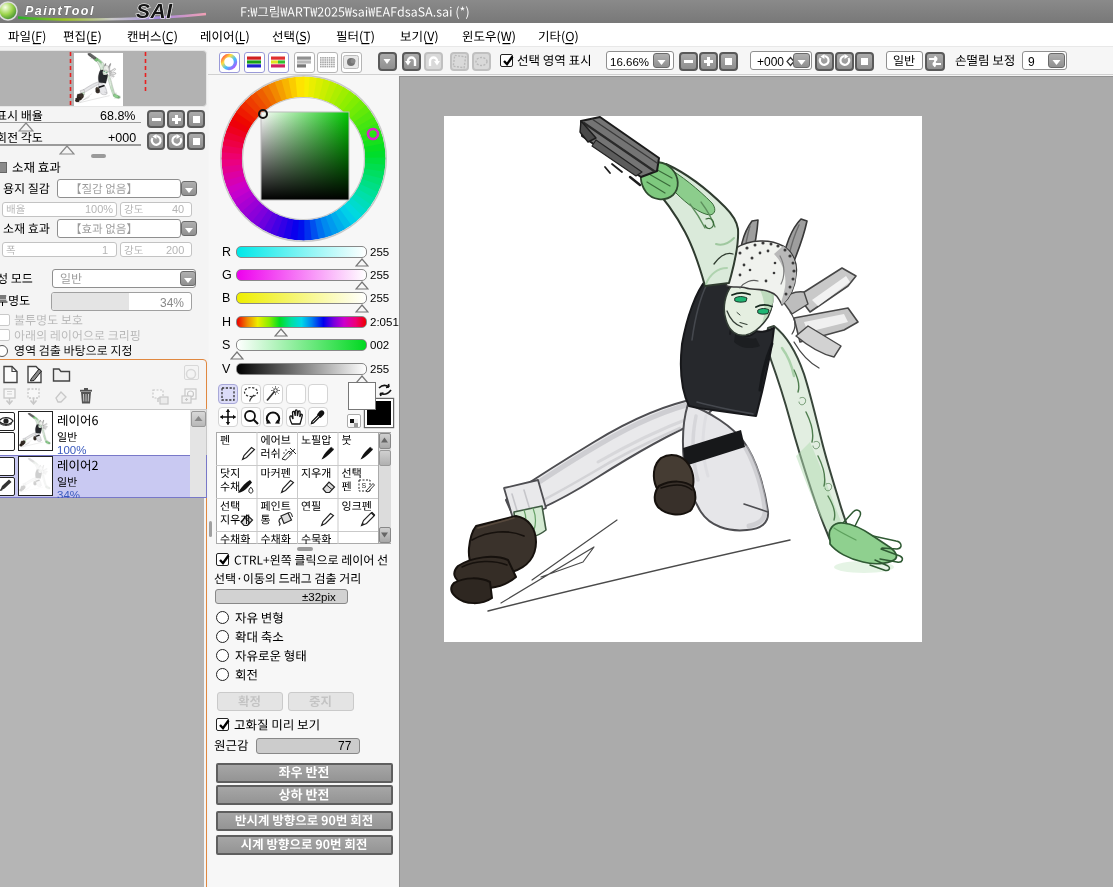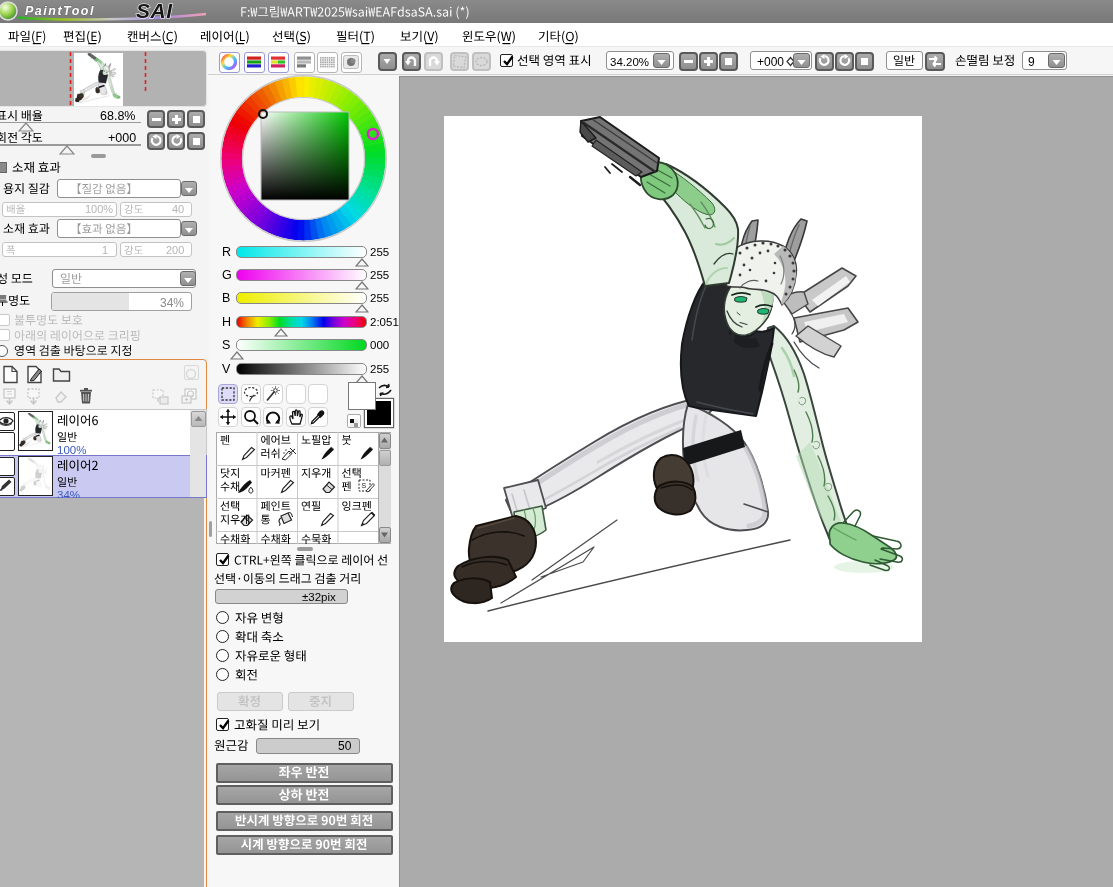--- a/index.html
+++ b/index.html
@@ -117,21 +117,21 @@
       <rect x="2" y="2" width="11" height="11" fill="none" stroke="#b9b9b9" stroke-width="1.4" stroke-dasharray="2 1.4" transform="rotate(8 7 7)"></rect>
     </svg></div>
 <div class="abs" style="left:472px;top:52px;width:19px;height:19px;border-radius:4px;background:#d9d9d9;border:2px solid #c0c0c0;"><svg width="15" height="15" viewBox="0 0 15 15">
       <ellipse cx="7.5" cy="7.5" rx="5.5" ry="4" fill="none" stroke="#b9b9b9" stroke-width="1.4" stroke-dasharray="2 1.4"></ellipse>
     </svg></div>
 <div class="abs" style="left:500px;top:54px;width:13px;height:13px;background:#fff;border:1.6px solid #222;border-radius:2px;"></div>
 <svg class="abs" style="left:500.5px;top:53.5px;" width="14" height="14" viewBox="0 0 14 14">
     <path d="M3 7 L6 10.2 L11.5 2.5" stroke="#000" stroke-width="2.4" fill="none"></path>
   </svg>
 <div class="whitebox" style="left:606px;top:51px;width:68px;height:19px;"></div>
-<span class="abs num" style="left:610px;top:55.5px;font-size:11.5px;">34.20%</span>
+<span class="abs num" style="left:610px;top:55.5px;font-size:11.5px;">16.66%</span>
 <div class="abs" style="left:653px;top:53px;width:17px;height:15px;background:linear-gradient(#b0b0b0,#909090);border:1px solid #6a6a6a;border-radius:3px;"><svg width="15" height="13" viewBox="0 0 15 13">
       <path d="M3.5 5 L11.5 5 L7.5 10 Z" fill="#fff"></path>
     </svg></div>
 <div class="abs" style="left:679px;top:52px;width:19px;height:19px;border-radius:4px;background:linear-gradient(#ababab,#8f8f8f);border:2px solid #5a5a5a;"><svg width="15" height="15" viewBox="0 0 15 15">
       <rect x="3" y="6" width="9" height="3" fill="#fff"></rect>
     </svg></div>
 <div class="abs" style="left:699px;top:52px;width:19px;height:19px;border-radius:4px;background:linear-gradient(#ababab,#8f8f8f);border:2px solid #5a5a5a;"><svg width="15" height="15" viewBox="0 0 15 15">
       <rect x="3" y="6" width="9" height="3" fill="#fff"></rect>
       <rect x="6" y="3" width="3" height="9" fill="#fff"></rect>
     </svg></div>
@@ -422,21 +422,21 @@
     <path d="M7 1 L13 8 L1 8 Z" fill="#f7f7f7" stroke="#777" stroke-width="1.2"></path>
   </svg>
 <span class="abs num" style="left:222px;top:314.5px;font-size:12.5px;">H</span>
 <div class="abs" style="left:236px;top:315.5px;width:131px;height:12px;border:1.2px solid #888;border-radius:5px;background:linear-gradient(90deg,#ee0000,#ee8800 8%,#eeee00 16%,#88ee00 25%,#00dd22 33%,#00e0a0 42%,#00d8e8 50%,#0080f0 58%,#0000ee 67%,#7700dd 75%,#cc00cc 83%,#ee0077 92%,#ee0000);"></div>
 <span class="abs num" style="left:370px;top:315.5px;font-size:11.5px;">2:051</span>
 <svg class="abs" style="left:274px;top:327.5px;" width="14" height="9">
     <path d="M7 1 L13 8 L1 8 Z" fill="#f7f7f7" stroke="#777" stroke-width="1.2"></path>
   </svg>
 <span class="abs num" style="left:222px;top:337.5px;font-size:12.5px;">S</span>
 <div class="abs" style="left:236px;top:338.5px;width:131px;height:12px;border:1.2px solid #888;border-radius:5px;background:linear-gradient(90deg,#ffffff,#00d820);"></div>
-<span class="abs num" style="left:370px;top:338.5px;font-size:11.5px;">000</span>
+<span class="abs num" style="left:370px;top:338.5px;font-size:11.5px;">002</span>
 <svg class="abs" style="left:230px;top:350.5px;" width="14" height="9">
     <path d="M7 1 L13 8 L1 8 Z" fill="#f7f7f7" stroke="#777" stroke-width="1.2"></path>
   </svg>
 <span class="abs num" style="left:222px;top:361.5px;font-size:12.5px;">V</span>
 <div class="abs" style="left:236px;top:362.5px;width:131px;height:12px;border:1.2px solid #888;border-radius:5px;background:linear-gradient(90deg,#000000,#ffffff);"></div>
 <span class="abs num" style="left:370px;top:362.5px;font-size:11.5px;">255</span>
 <svg class="abs" style="left:355px;top:374.5px;" width="14" height="9">
     <path d="M7 1 L13 8 L1 8 Z" fill="#f7f7f7" stroke="#777" stroke-width="1.2"></path>
   </svg>
 <div class="abs" style="left:218px;top:384px;width:20px;height:20px;background:#dcdcf8;border:1.2px solid #a8a8d8;border-radius:4px;"><svg width="18" height="18" viewBox="0 0 18 18">
@@ -574,21 +574,21 @@
 <div class="abs" style="left:216px;top:630px;width:13px;height:13px;background:#fff;border:1.6px solid #222;border-radius:50%;"></div>
 <div class="abs" style="left:216px;top:649px;width:13px;height:13px;background:#fff;border:1.6px solid #222;border-radius:50%;"></div>
 <div class="abs" style="left:216px;top:668px;width:13px;height:13px;background:#fff;border:1.6px solid #222;border-radius:50%;"></div>
 <div class="abs" style="left:217px;top:692px;width:66px;height:19px;background:#e4e4e4;border:1.5px solid #cacaca;border-radius:3px;"></div>
 <div class="abs" style="left:288px;top:692px;width:66px;height:19px;background:#e4e4e4;border:1.5px solid #cacaca;border-radius:3px;"></div>
 <div class="abs" style="left:216px;top:718px;width:13px;height:13px;background:#fff;border:1.6px solid #222;border-radius:2px;"></div>
 <svg class="abs" style="left:216.5px;top:717.5px;" width="14" height="14" viewBox="0 0 14 14">
     <path d="M3 7 L6 10.2 L11.5 2.5" stroke="#000" stroke-width="2.4" fill="none"></path>
   </svg>
 <div class="abs" style="left:256px;top:737.5px;width:104px;height:16px;background:#ccc;border:1.2px solid #888;border-radius:3px;"></div>
-<span class="abs num" style="left:338px;top:739px;font-size:12px;">50</span>
+<span class="abs num" style="left:338px;top:739px;font-size:12px;">77</span>
 <div class="abs" style="left:216px;top:762.5px;width:177px;height:20px;background:linear-gradient(#a6a6a6,#949494);border:2px solid #5f5f5f;border-radius:2px;"></div>
 <div class="abs" style="left:216px;top:785px;width:177px;height:20px;background:linear-gradient(#a6a6a6,#949494);border:2px solid #5f5f5f;border-radius:2px;"></div>
 <div class="abs" style="left:216px;top:810.5px;width:177px;height:20px;background:linear-gradient(#a6a6a6,#949494);border:2px solid #5f5f5f;border-radius:2px;"></div>
 <div class="abs" style="left:216px;top:834.5px;width:177px;height:20px;background:linear-gradient(#a6a6a6,#949494);border:2px solid #5f5f5f;border-radius:2px;"></div>
 <div class="abs" style="left:399px;top:76px;width:714px;height:811px;background:#ababab;border-left:1.2px solid #909090;border-top:1.2px solid #909090;"></div>
 <div class="abs" style="left:444px;top:116px;width:478px;height:526px;background:#ffffff;"></div>
 <svg class="abs" style="left:0;top:0;width:0;height:0;">
     <symbol id="art" viewBox="0 0 478 526">
 <g stroke-linejoin="round" stroke-linecap="round">
 

